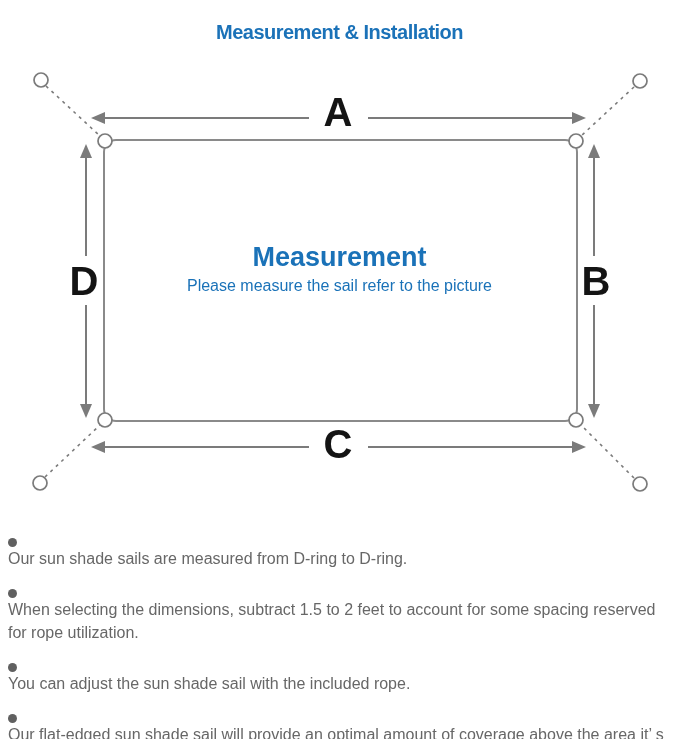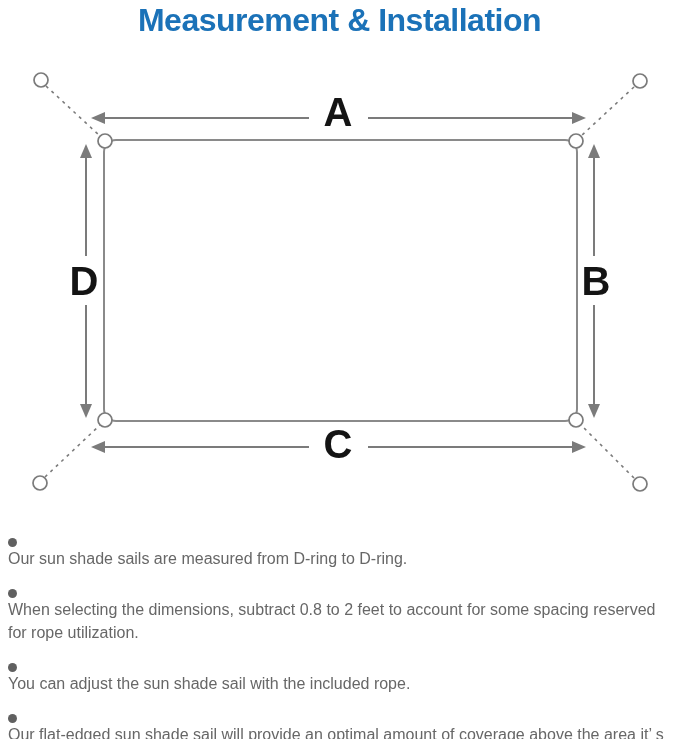--- a/index.html
+++ b/index.html
@@ -7,23 +7,23 @@
     position: relative;
     width: 679px;
     height: 739px;
     background: #ffffff;
     overflow: hidden;
     font-family: "Liberation Sans", sans-serif;
   }
   .title {
     position: absolute;
     top: 0; left: 0; right: 0;
-    margin: 0;
+    margin: 12px;
     text-align: center;
-    font-size: 32px;
+    font-size: 20px;
     line-height: 40px;
     font-weight: bold;
     letter-spacing: -0.5px;
     color: #1b72b8;
   }
   .diagram-svg {
     position: absolute;
     top: 60px;
     left: 0;
   }
@@ -136,29 +136,33 @@
 
     <g>
       <line x1="594" y1="96" x2="594" y2="196" stroke="#7b7b7b" stroke-width="2"></line>
       <line x1="594" y1="245" x2="594" y2="346" stroke="#7b7b7b" stroke-width="2"></line>
       <polygon points="594,84 588,98 600,98" fill="#7b7b7b"></polygon>
       <polygon points="594,358 588,344 600,344" fill="#7b7b7b"></polygon>
       <text class="dim-label" x="596" y="235" text-anchor="middle">B</text>
     </g>
   </svg>
 
+  <div class="center-text">
+    <div class="center-heading">Measurement</div>
+    <div class="center-sub">Please measure the sail refer to the picture</div>
+  </div>
 
   <ul class="notes">
     <li>
       <span class="dot"></span>
       <span>Our sun shade sails are measured from D-ring to D-ring.</span>
     </li>
     <li>
       <span class="dot"></span>
-      <span>When selecting the dimensions, subtract 0.8 to 2 feet to account for some spacing reserved for rope utilization.</span>
+      <span>When selecting the dimensions, subtract 1.5 to 2 feet to account for some spacing reserved for rope utilization.</span>
     </li>
     <li>
       <span class="dot"></span>
       <span>You can adjust the sun shade sail with the included rope.</span>
     </li>
     <li>
       <span class="dot"></span>
       <span>Our flat-edged sun shade sail will provide an optimal amount of coverage above the area it’ s placed.</span>
     </li>
   </ul>

